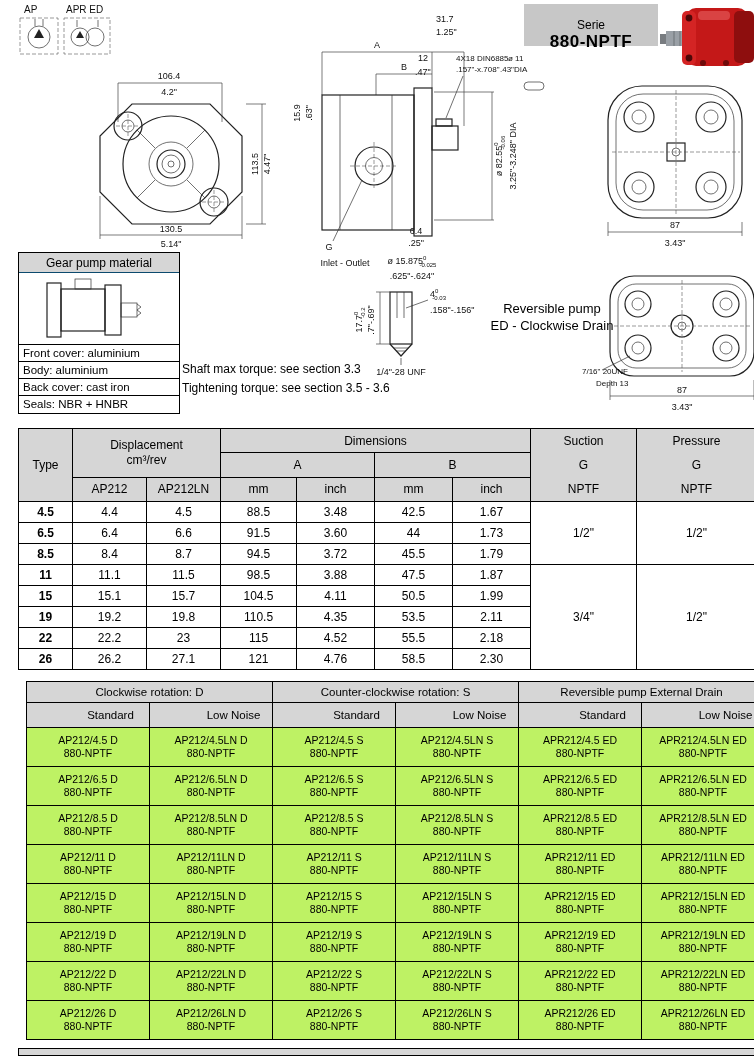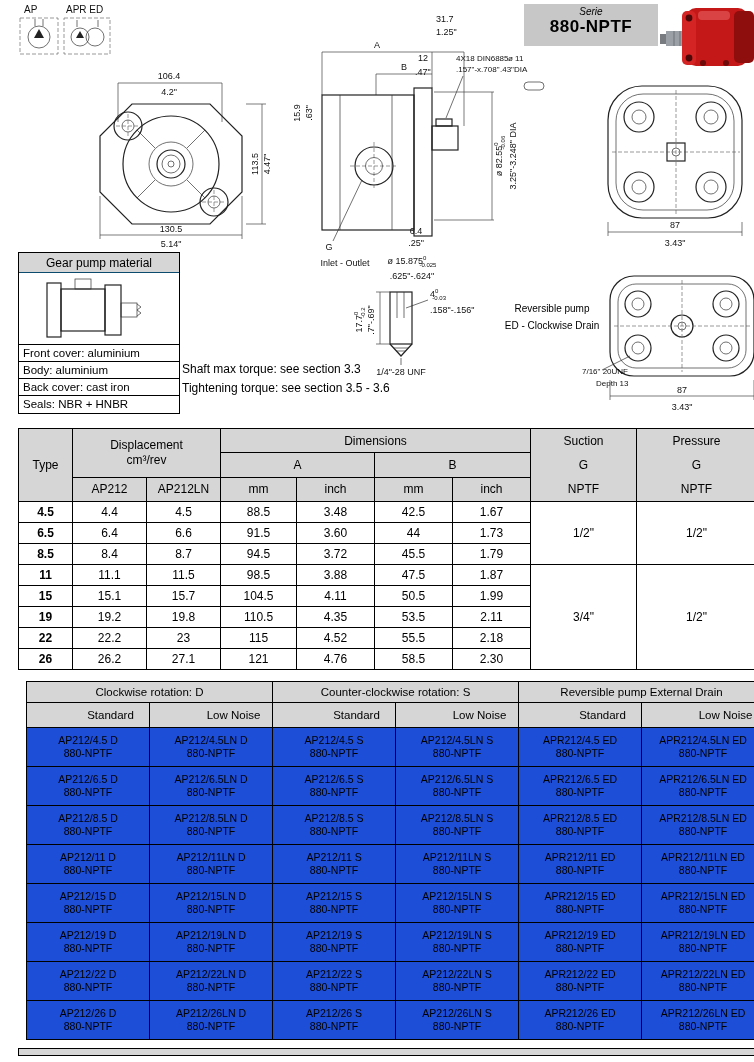--- a/index.html
+++ b/index.html
@@ -11,47 +11,47 @@
   
   svg text { font-family:"Liberation Sans", sans-serif; font-size:9px; fill:#111; }
   .t8  { font-size:8px; }
   .t10 { font-size:10px; }
   .ln   { fill:none; stroke:#222; stroke-width:1.2; }
   .thin { fill:none; stroke:#333; stroke-width:0.7; }
   .dim  { fill:none; stroke:#444; stroke-width:0.7; }
   .dash { fill:none; stroke:#555; stroke-width:0.6; stroke-dasharray:4 2; }
 
   .serie-box { left:514px; top:4px; width:134px; height:42px; background:#c7c7c7; text-align:center; }
-  .serie-box .lbl { font-size:10px; padding-top:2px;font-style:italic; }
+  .serie-box .lbl { font-size:12px; padding-top:14px; }
   .serie-box .val { font-size:17px; font-weight:bold; letter-spacing:.5px; }
 
   .matbox { left:8px; top:252px; width:162px; border:1px solid #000; background:#fff; }
   .matbox .ttl { height:20px; line-height:20px; text-align:center; font-size:12px; background:#d6d6d6; border-bottom:1px solid #0c4a6e; }
   .matbox .fig { height:72px; border-bottom:1px solid #000; }
   .matbox .row { height:17px; line-height:17px; font-size:11.5px; padding-left:4px; border-bottom:1px solid #000; }
   .matbox .row:last-child { border-bottom:none; }
 
-  .rev-text { left:462px; top:300px; width:160px; text-align:center; font-size:10px; line-height:17px; }
+  .rev-text { left:462px; top:300px; width:160px; text-align:center; font-size:13px; line-height:17px; }
   .notes { left:172px; top:360px; font-size:12px; line-height:19px; }
 
   table { border-collapse:collapse; table-layout:fixed; }
   .spec-table { position:absolute; left:8px; top:428px; width:738px; font-size:12px; }
   .spec-table th, .spec-table td { border:1px solid #000; text-align:center; vertical-align:middle; }
   .spec-table th { background:#d6d6d6; font-weight:normal; height:24px; }
   .spec-table th .ln2 { line-height:15px; }
   .spec-table th .stk { height:24px; line-height:24px; }
   .spec-table td { height:21px; background:#fff; }
   .spec-table td.bold { font-weight:bold; }
 
   .models-table { position:absolute; left:16px; top:681px; width:738px; }
   .models-table th, .models-table td { border:1px solid #000; text-align:center; vertical-align:middle; }
   .models-table th { background:#d6d6d6; font-weight:normal; font-size:11.5px; }
   .models-table tr.gr th { height:21px; }
   .models-table tr.sb th { height:25px;padding-left:45px; }
-  .models-table td { height:39px; background:#1d4ed8; font-size:10.5px; line-height:13px; }
+  .models-table td { height:39px; background:#bef264; font-size:10.5px; line-height:13px; }
 
   .cutoff { left:8px; top:1048px; width:738px; height:8px; background:#d6d6d6; border:1px solid #000; }
 </style>
 </head>
 <body>
 
 <div class="page">
 
   <svg class="abs" style="left:6px;top:2px" width="100" height="58">
     <text x="8" y="11" class="t10">AP</text>

